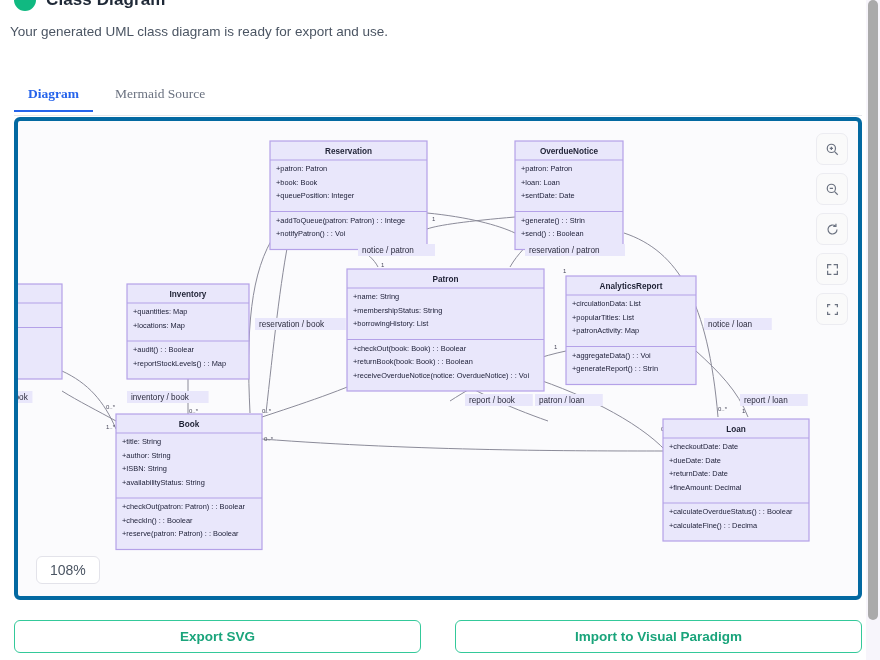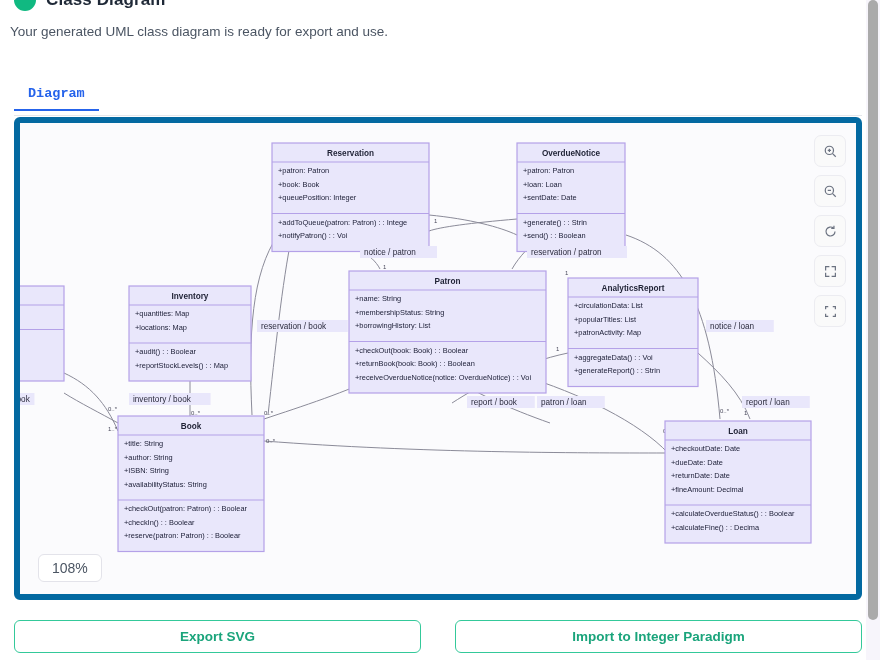--- a/index.html
+++ b/index.html
@@ -31,29 +31,29 @@
 
   
   .tabs {
     position: absolute; left: 14px; top: 84px; width: 848px;
     height: 32px; border-bottom: 1px solid #e5e7eb;
     display: flex; align-items: flex-start; gap: 8px;
   }
   .tab {
     font-size: 13.5px; padding: 2px 14px 10px 14px;
     color: #6b7280; background: none; border: none; cursor: pointer;
-    font-family: Liberation Mono, monospace;
+    font-family: Liberation Serif, serif;
   }
   .tab.active { color: #2563eb; font-weight: bold; box-shadow: inset 0 -2px 0 #2563eb; }
 
   
   .canvas-wrap {
     position: absolute; left: 14px; top: 117px;
     width: 848px; height: 483px;
-    border: 6px solid #0369a1; border-radius: 6px;
+    border: 4px solid #0369a1; border-radius: 6px;
     background: #fbfbfd; overflow: hidden;
   }
   .canvas-svg { position: absolute; left: 0; top: 0; }
 
   
   .canvas-toolbar {
     position: absolute; right: 10px; top: 12px;
     display: flex; flex-direction: column; gap: 8px; z-index: 5;
   }
   .tool-btn {
@@ -109,20 +109,21 @@
   <div class="page-header">
     <div class="title-row">
       <div class="title-dot"></div>
       <div class="page-title">Class Diagram</div>
     </div>
   </div>
   <div class="page-sub">Your generated UML class diagram is ready for export and use.</div>
 
   <div class="tabs">
     <button class="tab active">Diagram</button>
+    <button class="tab">Mermaid Source</button>
   </div>
 
   <div class="canvas-wrap">
 
     <svg class="canvas-svg" width="848" height="483" viewBox="0 0 848 483">
 
       <g>
 
         <path class="edge" d="M330 112 C 330 124, 352 130, 360 146"></path>
 
@@ -334,20 +335,20 @@
           <path d="M3.5 7V3.5H7M13 3.5h3.5V7M16.5 13v3.5H13M7 16.5H3.5V13"></path>
         </svg>
       </div>
     </div>
 
     <div class="zoom-badge">108%</div>
   </div>
 
   <div class="footer">
     <button class="action-btn">Export SVG</button>
-    <button class="action-btn">Import to Integer Paradigm</button>
+    <button class="action-btn">Import to Visual Paradigm</button>
   </div>
 
   <div class="scrollbar-track">
     <div class="scrollbar-thumb"></div>
   </div>
 
 </div>
 
 </body></html>

